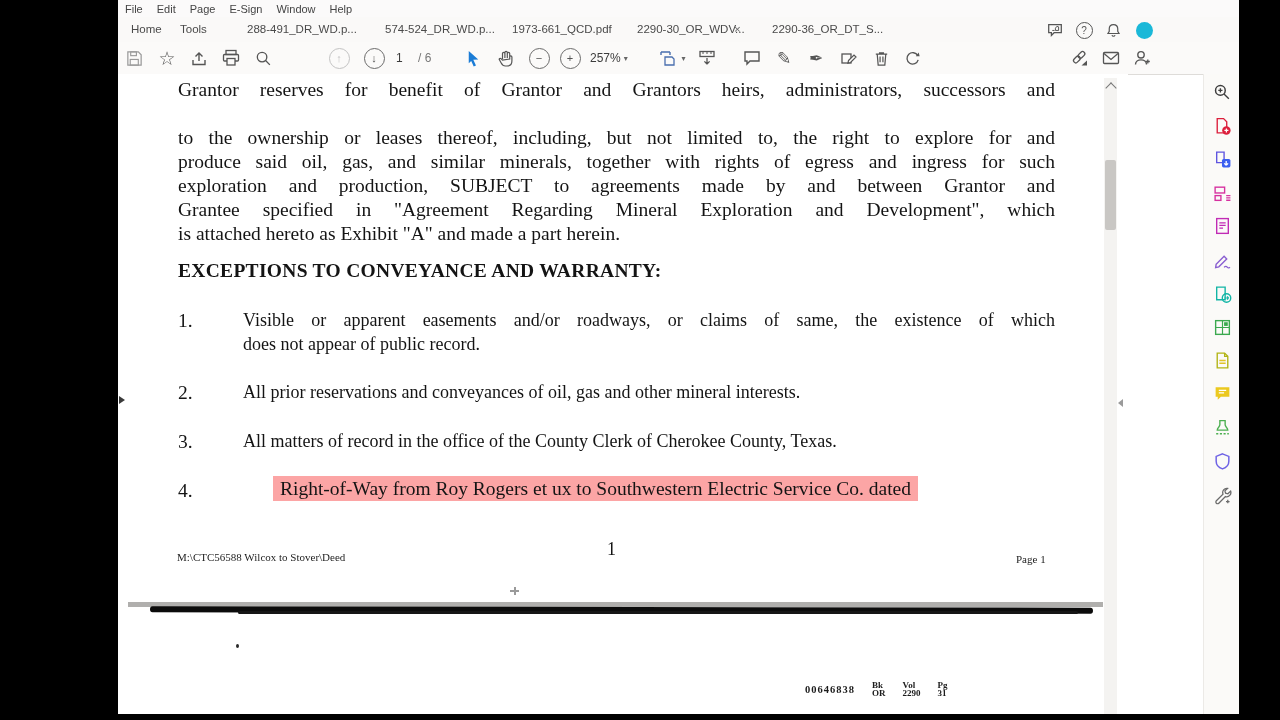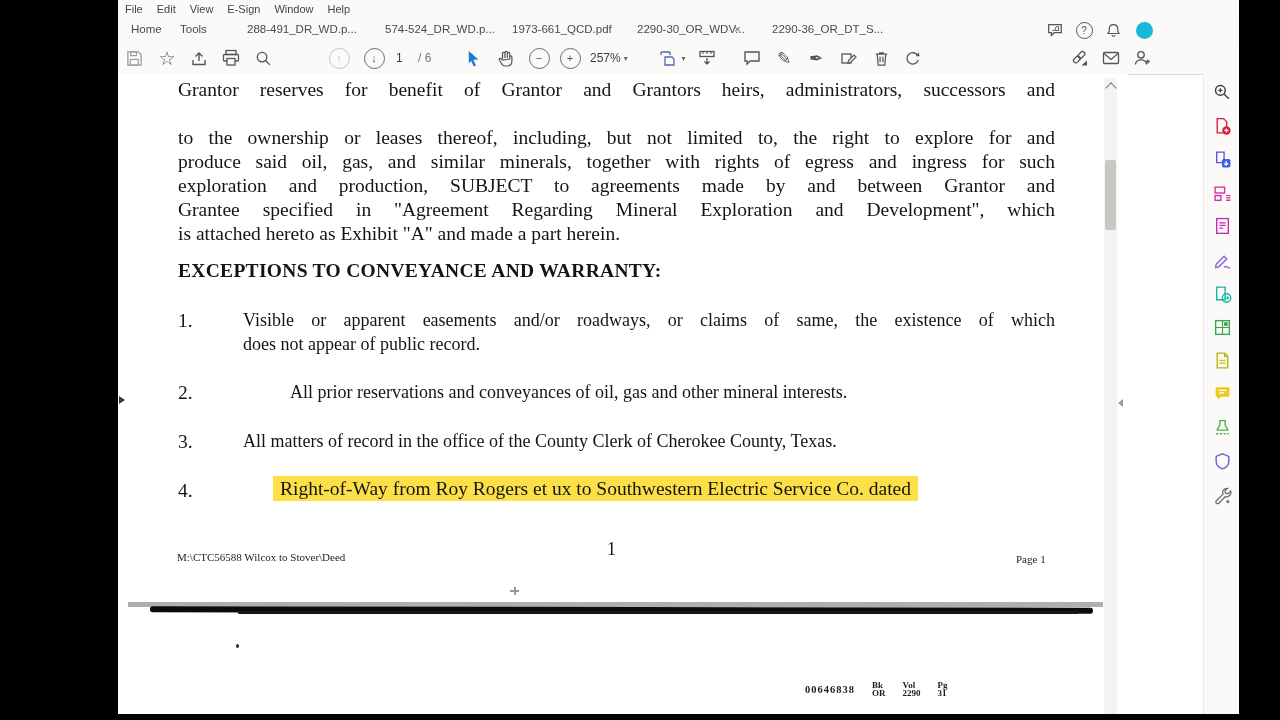--- a/index.html
+++ b/index.html
@@ -20,42 +20,42 @@
   .disabled{border-color:#c3c3c3 !important;color:#c3c3c3 !important;}
   .ttext{position:absolute;top:5px;height:22px;display:flex;align-items:center;font-size:12px;color:#3c3c3c;white-space:nowrap;}
   .caret{font-size:8px;color:#666;margin-left:3px;}
   
   #docarea{position:absolute;left:0;top:74px;width:1010px;height:640px;background:#fff;overflow:hidden;
            font-family:"Liberation Serif",serif;color:#141414;}
   .pline{position:absolute;left:60px;width:877px;font-size:19.5px;height:26px;white-space:nowrap;margin-top:10px;}
   .just{white-space:normal;text-align:justify;text-align-last:justify;}
   .itemnum{position:absolute;left:60px;font-size:19.5px;}
   .itemtxt{position:absolute;left:125px;width:812px;font-size:18px;}
-  .hl{background:#fde047;padding:2px 7px;}
+  .hl{background:#fca5a5;padding:2px 7px;}
   .ftr{position:absolute;font-size:11px;color:#1d1d1d;}
   .stampcol{display:inline-block;text-align:left;font-size:9px;line-height:8px;margin-left:17px;vertical-align:bottom;}
   #stamp{position:absolute;left:687px;top:605px;font-family:Liberation Serif, serif;font-weight:bold;color:#1c1c1c;}
   
   #scrollbar{position:absolute;left:986px;top:78px;width:13px;height:636px;background:#f4f3f1;}
   #scrollthumb{position:absolute;left:1px;top:82px;width:11px;height:70px;background:#c9c7c4;border-radius:2px;}
   .chev{width:7px;height:7px;border-right:1.6px solid #777;border-bottom:1.6px solid #777;}
   
   #rail{position:absolute;right:0;top:74px;width:35px;height:640px;background:#fbfaf8;border-left:1px solid #eceae7;}
   .rtool{position:absolute;left:8px;width:20px;height:20px;display:flex;align-items:center;justify-content:center;cursor:pointer;}
   svg{display:block;}
 </style>
 </head>
 <body>
 
 <div id="app">
 
   <div id="menubar">
     <span>File</span>
     <span>Edit</span>
-    <span>View</span>
+    <span>Page</span>
     <span>E-Sign</span>
     <span>Window</span>
     <span>Help</span>
   </div>
 
   <div id="tabbar">
     <span class="tab" style="left:13px;">Home</span>
     <span class="tab" style="left:62px;">Tools</span>
     <span class="tab" style="left:129px;">288-491_DR_WD.p...</span>
     <span class="tab" style="left:267px;">574-524_DR_WD.p...</span>
@@ -211,21 +211,21 @@
     <div class="pline just" style="top:115px;">Grantee specified in "Agreement Regarding Mineral Exploration and Development", which</div>
     <div class="pline" style="top:139px;">is attached hereto as Exhibit "A" and made a part herein.</div>
 
     <div class="abs" style="left:60px;top:186px;font-size:19.5px;font-weight:bold;letter-spacing:.3px;">EXCEPTIONS TO CONVEYANCE AND WARRANTY:</div>
 
     <span class="itemnum" style="top:236px;">1.</span>
     <div class="itemtxt just" style="top:236px;">Visible or apparent easements and/or roadways, or claims of same, the existence of which</div>
     <div class="itemtxt" style="top:260px;">does not appear of public record.</div>
 
     <span class="itemnum" style="top:308px;">2.</span>
-    <div class="itemtxt" style="top:308px;margin-left:47px;">All prior reservations and conveyances of oil, gas and other mineral interests.</div>
+    <div class="itemtxt" style="top:308px;">All prior reservations and conveyances of oil, gas and other mineral interests.</div>
 
     <span class="itemnum" style="top:357px;">3.</span>
     <div class="itemtxt" style="top:357px;">All matters of record in the office of the County Clerk of Cherokee County, Texas.</div>
 
     <span class="itemnum" style="top:406px;">4.</span>
     <div class="abs" style="left:155px;top:404px;font-size:19.5px;">
       <span class="hl">Right-of-Way from Roy Rogers et ux to Southwestern Electric Service Co. dated</span>
     </div>
 
     <div class="ftr" style="left:59px;top:477px;">M:\CTC56588 Wilcox to Stover\Deed</div>

